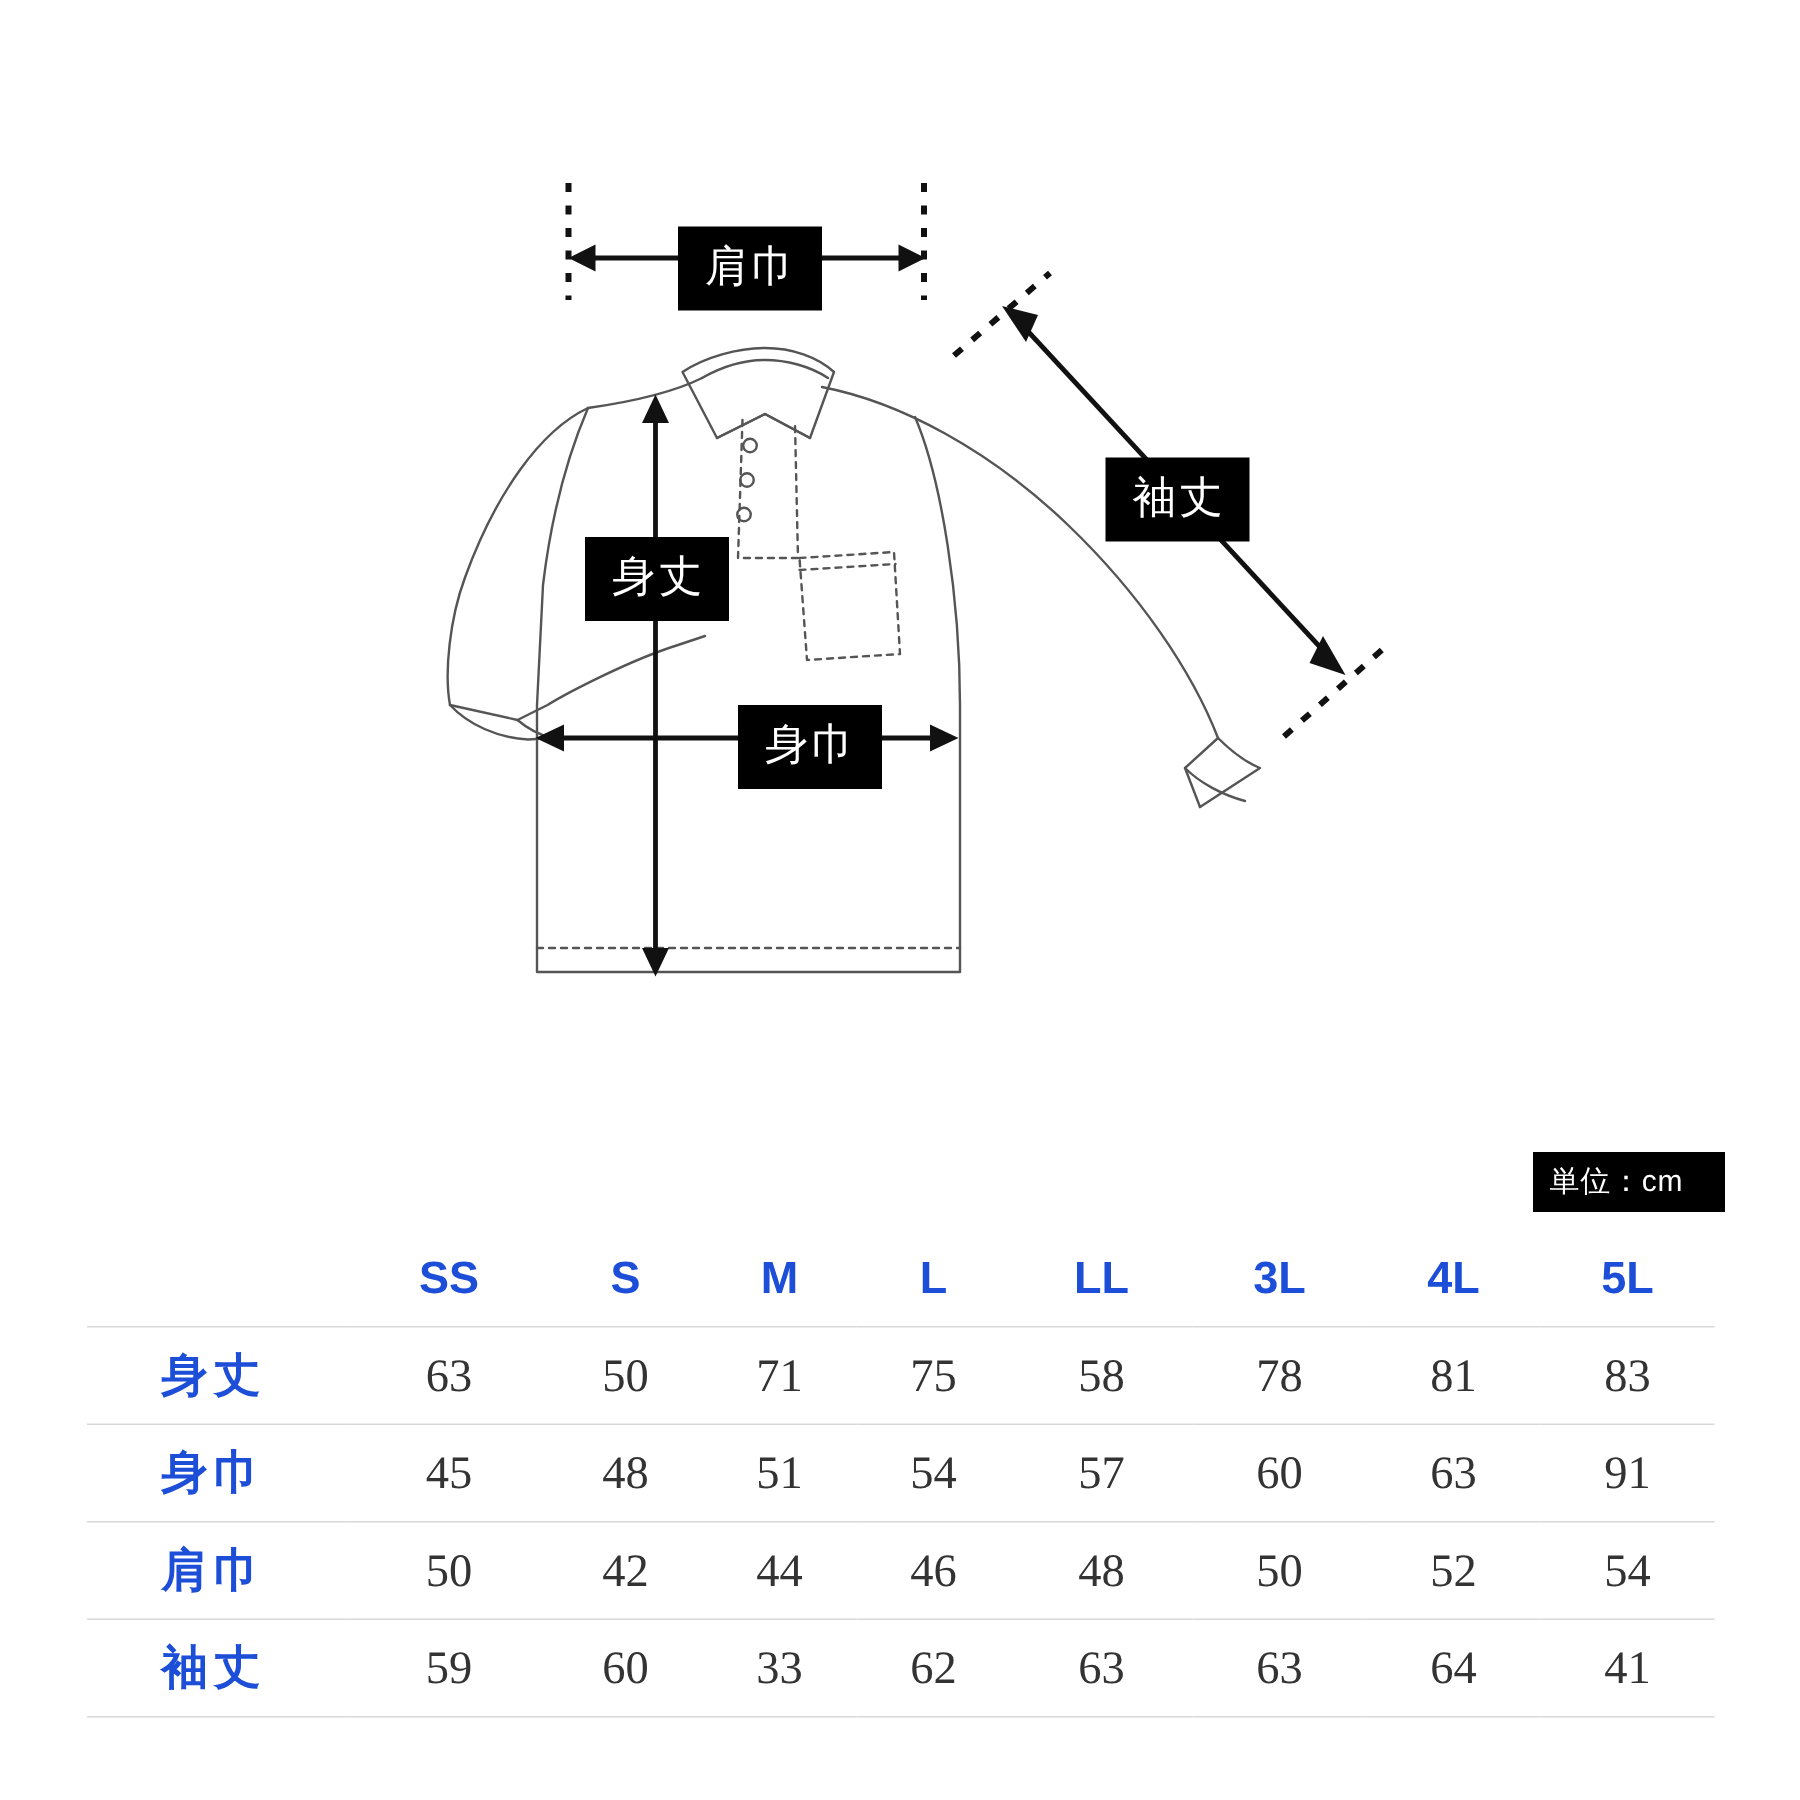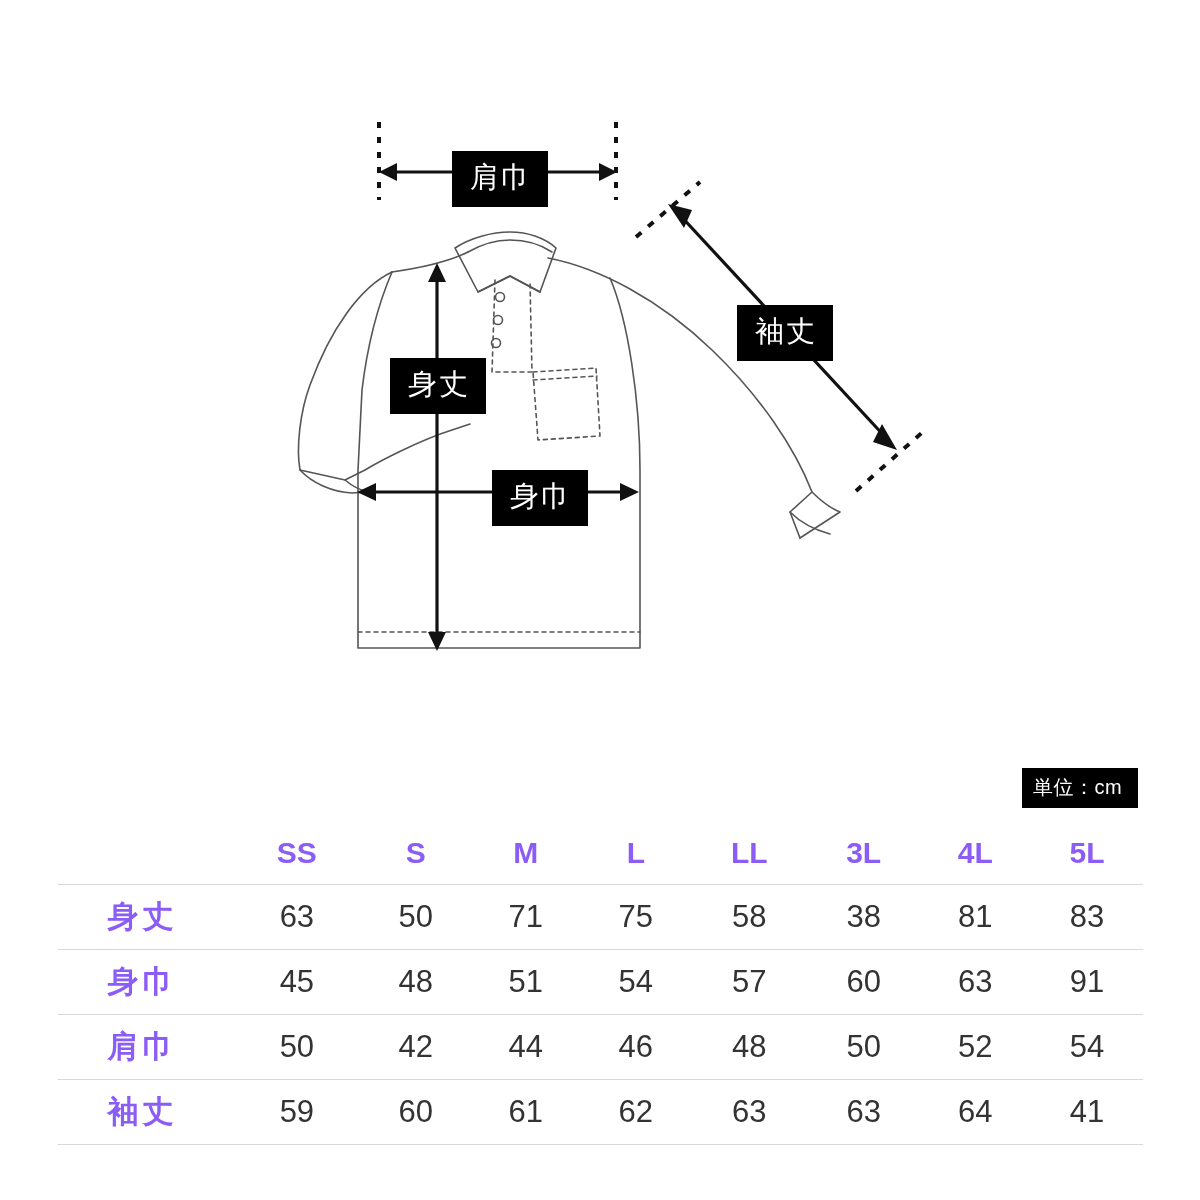--- a/index.html
+++ b/index.html
@@ -47,36 +47,36 @@
   }
   #chip-katahaba { left: 452px; top: 151px; }
   #chip-sodetake { left: 737px; top: 305px; }
   #chip-mitake   { left: 390px; top: 358px; }
   #chip-mihaba   { left: 492px; top: 470px; }
 
   #chip-unit {
     left: 1022px;
     top: 768px;
     font-size: 20px;
-    padding: 6px 16px 7px 11px;
+    padding: 6px 28px 7px 11px;
     letter-spacing: 0.5px;
   }
 
   
   #size-table {
     position: absolute;
     left: 58px;
     top: 822px;
     width: 1085px;
     border-collapse: collapse;
   }
   #size-table th, #size-table td {
     font-family: "Liberation Sans", sans-serif;
     font-weight: 400;
-    color: #8b5cf6;
+    color: #1d4ed8;
     text-align: center;
     padding: 0;
     height: 64px;
     vertical-align: middle;
   }
   #size-table thead th {
     font-size: 30px;
     font-weight: 700;
     height: 62px;
     border: none;
@@ -92,20 +92,21 @@
     font-size: 31px;
     font-weight: 700;
     letter-spacing: 4px;
     text-align: center;
     padding-right: 6px;
   }
   #size-table tbody td {
     font-size: 31px;
     font-weight: 400;
     color: #333333;
+    font-family: Liberation Serif, serif;
   }
 </style>
 </head>
 <body>
 
 <div id="illustration">
 
   <svg width="1200" height="730" viewBox="0 0 1200 730">
     <g fill="none" stroke="#555555" stroke-width="1.6" stroke-linejoin="round" stroke-linecap="round">
 
@@ -189,21 +190,21 @@
     </tr>
   </thead>
   <tbody>
     <tr>
       <th class="rowhead">身丈</th>
       <td>63</td>
       <td>50</td>
       <td>71</td>
       <td>75</td>
       <td>58</td>
-      <td>38</td>
+      <td>78</td>
       <td>81</td>
       <td>83</td>
     </tr>
     <tr>
       <th class="rowhead">身巾</th>
       <td>45</td>
       <td>48</td>
       <td>51</td>
       <td>54</td>
       <td>57</td>
@@ -219,21 +220,21 @@
       <td>46</td>
       <td>48</td>
       <td>50</td>
       <td>52</td>
       <td>54</td>
     </tr>
     <tr>
       <th class="rowhead">袖丈</th>
       <td>59</td>
       <td>60</td>
-      <td>61</td>
+      <td>33</td>
       <td>62</td>
       <td>63</td>
       <td>63</td>
       <td>64</td>
       <td>41</td>
     </tr>
   </tbody>
 </table>
 
 </body></html>

